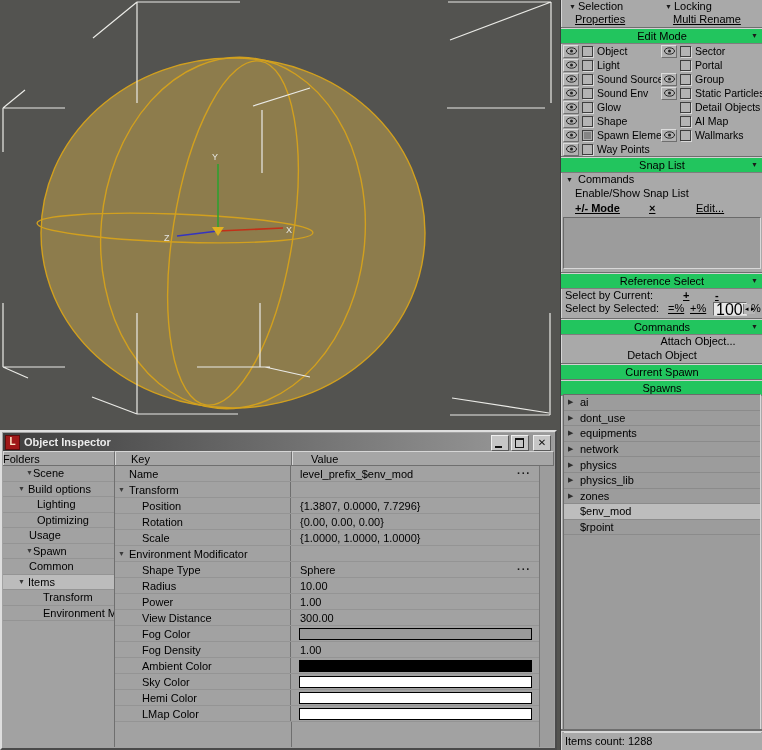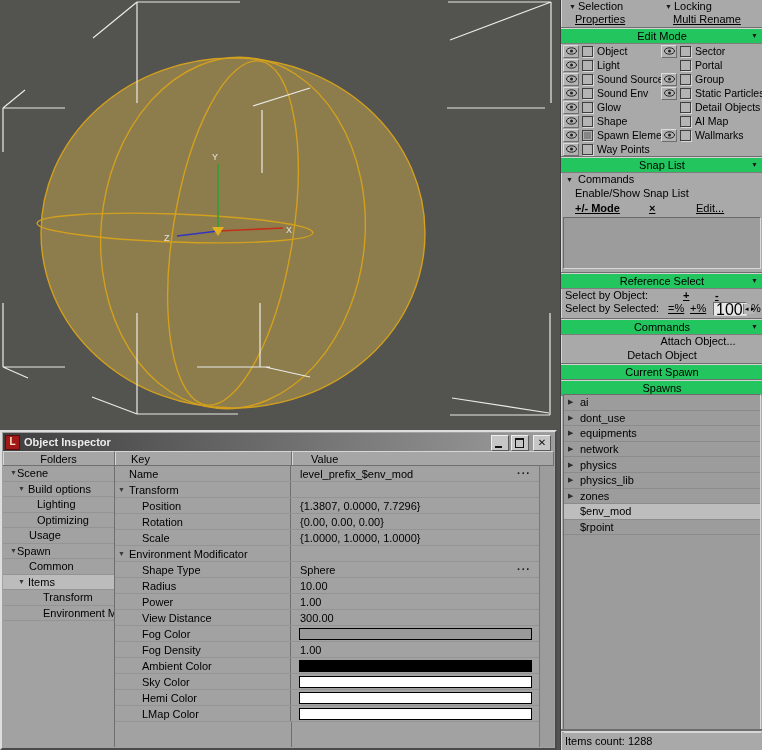--- a/index.html
+++ b/index.html
@@ -64,32 +64,32 @@
     border-color:#efefef #5a5a5a #5a5a5a #efefef;position:relative;}
   .winbtn.gap{margin-left:2px;}
   .glyph-min{position:absolute;left:3px;bottom:2px;width:7px;height:2px;background:#111;}
   .glyph-max{position:absolute;left:3px;top:2px;width:7px;height:7px;border:1px solid #111;border-top-width:2px;}
   .glyph-x{position:absolute;left:0;top:0;width:100%;height:100%;font-size:10px;font-weight:bold;
     line-height:13px;text-align:center;color:#111;}
   
   #ins-header{position:absolute;left:1px;top:19px;right:1px;height:15px;display:flex;}
   .hcell{height:15px;line-height:15px;background:#a6a6a6;border-top:1px solid #d6d6d6;
     border-bottom:1px solid #6f6f6f;border-right:1px solid #6f6f6f;box-shadow:inset 1px 0 0 #d6d6d6;box-sizing:border-box;}
-  #hc-folders{width:112px;text-align:center;}
+  #hc-folders{width:112px;}
   #hc-key{width:177px;padding-left:16px;}
   #hc-value{flex:1;padding-left:19px;}
   #ins-body{position:absolute;left:1px;top:34px;right:1px;bottom:1px;display:flex;overflow:hidden;}
   #col-folders{width:112px;border-right:1px solid #6f6f6f;box-sizing:border-box;}
   #col-rows{flex:1;display:flex;flex-direction:column;}
   #col-gutter{width:14px;background:#9c9c9c;border-left:1px solid #787878;}
   .f-row{height:14.5px;line-height:14.5px;border-bottom:1px solid #949494;display:flex;align-items:center;
     white-space:nowrap;overflow:hidden;}
   .f-row.sel{background:#bcbcbc;}
   .f-arrow{font-size:7px;color:#3a3a3a;width:10px;flex:none;}
-  .pl4{padding-left:4px;text-align:right;}.pl15{padding-left:15px;}.pl26{padding-left:26px;}
+  .pl4{padding-left:20px;text-align:right;}.pl15{padding-left:15px;}.pl26{padding-left:26px;}
   .pl34{padding-left:34px;}.pl40{padding-left:40px;}
   .ins-row{height:16px;display:flex;border-bottom:1px solid #949494;box-sizing:border-box;}
   .kcell{width:176px;border-right:1px solid #6f6f6f;display:flex;align-items:center;
     white-space:nowrap;overflow:hidden;box-sizing:border-box;}
   .kcell .f-arrow{width:11px;}
   .kpl2{padding-left:3px;}.kpl14{padding-left:14px;}.kpl27{padding-left:27px;}
   .vcell{flex:1;display:flex;align-items:center;padding-left:9px;position:relative;overflow:hidden;}
   .dots{position:absolute;right:8px;top:0;line-height:15px;font-weight:bold;letter-spacing:1px;color:#1a1a1a;}
   .swatch{width:233px;height:12px;border:1px solid #000;box-sizing:border-box;margin-left:-1px;}
 </style>
@@ -316,21 +316,21 @@
     <span class="flatbtn" style="position:absolute;left:88px;font-weight:bold;">×</span>
     <span class="flatbtn" style="position:absolute;left:135px;">Edit...</span>
   </div>
   <div class="listbox" style="top:217px;height:50px;"></div>
 
   <div class="sec-header" style="top:273px;">
     <span>Reference Select</span>
     <span class="hdr-arrow">▼</span>
   </div>
   <div class="cmdrow" style="top:289px;">
-    <span style="position:absolute;left:4px;">Select by Object:</span>
+    <span style="position:absolute;left:4px;">Select by Current:</span>
     <span class="flatbtn" style="position:absolute;left:122px;font-weight:bold;">+</span>
     <span class="flatbtn" style="position:absolute;left:154px;font-weight:bold;">-</span>
   </div>
   <div class="cmdrow" style="top:302px;">
     <span style="position:absolute;left:4px;">Select by Selected:</span>
     <span class="flatbtn" style="position:absolute;left:107px;">=%</span>
     <span class="flatbtn" style="position:absolute;left:129px;">+%</span>
     <span class="spinbox" style="position:absolute;left:152px;top:0;">
       <span class="val">100</span>
       <span class="arr">◄►</span>

